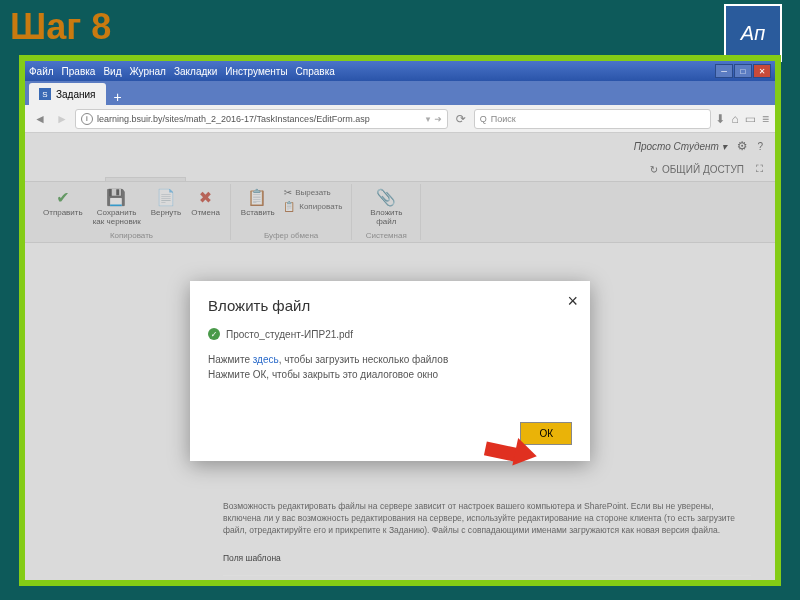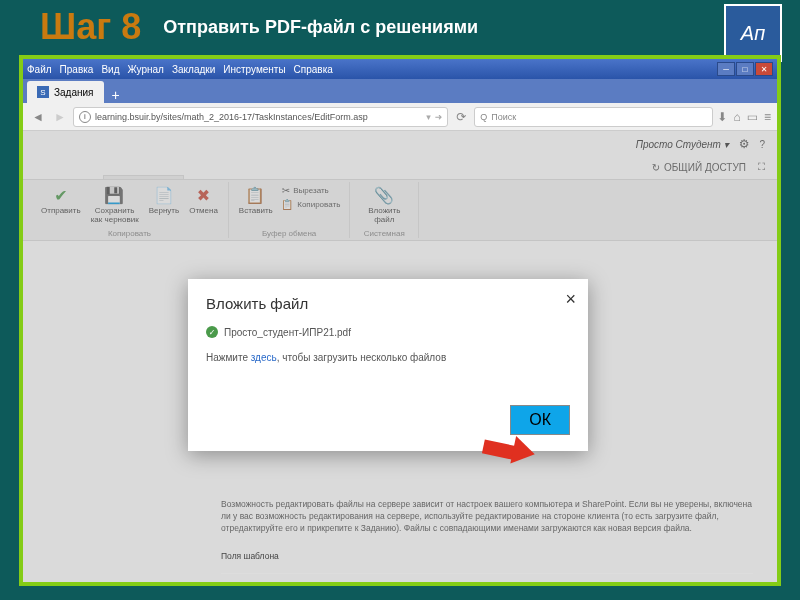--- a/index.html
+++ b/index.html
@@ -1,24 +1,24 @@
 <!DOCTYPE html>
 <html><head>
 <meta charset="utf-8">
 <style>
   * { box-sizing: border-box; margin: 0; padding: 0; }
   body { font-family: Arial, sans-serif; background: #0d5a5a; width: 800px; height: 600px; overflow: hidden; position: relative; }
   
-  .slide-header { display: flex; align-items: center; padding: 6px 40px; }
+  .slide-header { display: flex; align-items: center; padding: 6px 10px; }
   .step-title { color: #c97a10; font-size: 36px; font-weight: bold; margin-right: 22px; }
   .step-subtitle { color: #fff; font-size: 18px; font-weight: bold; }
   
   .logo { position: absolute; top: 4px; right: 18px; width: 58px; height: 58px; background: #2a5b9c; border: 2px solid #fff; display: flex; align-items: center; justify-content: center; color: #fff; font-size: 20px; font-style: italic; }
   
-  .browser-window { position: absolute; top: 55px; left: 19px; right: 19px; bottom: 14px; background: #f5f5f5; border: 4px solid #84cc16; }
+  .browser-window { position: absolute; top: 55px; left: 19px; right: 19px; bottom: 14px; background: #f5f5f5; border: 6px solid #84cc16; }
   
   .titlebar { background: linear-gradient(#4a74c9, #2a54a9); height: 20px; display: flex; align-items: center; padding: 0 4px; color: #fff; font-size: 10px; }
   .titlebar .menu-items { display: flex; gap: 8px; }
   .titlebar .win-controls { margin-left: auto; display: flex; gap: 1px; }
   .win-btn { width: 18px; height: 14px; background: #5b7cc2; border: 1px solid #2a4a8a; display: flex; align-items: center; justify-content: center; font-size: 8px; color: #fff; }
   .win-btn.close { background: #c94a3a; }
   
   .tabbar { background: #5b7cc2; height: 24px; display: flex; align-items: flex-end; padding: 0 4px; }
   .tab { background: #f0f0f0; height: 22px; padding: 3px 10px; border-radius: 3px 3px 0 0; font-size: 10px; display: flex; align-items: center; gap: 5px; }
   .tab-icon { width: 12px; height: 12px; background: #3a6ab5; color: #fff; font-size: 8px; display: flex; align-items: center; justify-content: center; }
@@ -60,38 +60,37 @@
   
   .modal { position: absolute; top: 148px; left: 165px; width: 400px; background: #fff; box-shadow: 0 4px 20px rgba(0,0,0,0.35); padding: 16px 18px; }
   .modal-title { font-size: 15px; color: #333; margin-bottom: 14px; }
   .modal-close { position: absolute; top: 10px; right: 12px; font-size: 18px; color: #333; cursor: pointer; }
   .file-row { display: flex; align-items: center; gap: 6px; font-size: 10px; color: #3a7a3a; margin-bottom: 12px; }
   .file-check { width: 12px; height: 12px; background: #4a9a4a; border-radius: 50%; color: #fff; font-size: 8px; display: flex; align-items: center; justify-content: center; }
   .file-name { color: #555; }
   .modal-text { font-size: 10px; color: #555; line-height: 1.5; }
   .modal-text .link { color: #2a6ac9; }
   .modal-footer { display: flex; justify-content: flex-end; margin-top: 40px; }
-  .ok-btn { padding: 5px 18px; border: 1px solid #888; background: #0ea5e9; font-size: 16px; cursor: pointer; }
+  .ok-btn { padding: 5px 18px; border: 1px solid #888; background: #eab308; font-size: 10px; cursor: pointer; }
   
   .arrow { position: absolute; top: 304px; left: 460px; width: 56px; height: 30px; }
   .arrow-body { position: absolute; top: 8px; left: 0; width: 35px; height: 14px; background: #e03020; transform: rotate(12deg); }
   .arrow-head { position: absolute; top: 3px; left: 30px; width: 0; height: 0; border-left: 22px solid #e03020; border-top: 14px solid transparent; border-bottom: 14px solid transparent; transform: rotate(12deg); }
   
   .bottom-text { position: absolute; top: 368px; left: 198px; right: 24px; font-size: 8.5px; color: #666; line-height: 1.4; }
   .bottom-section-label { margin-top: 16px; color: #444; }
   .bottom-divider { border-top: 1px solid #ddd; margin: 10px 0 6px; }
   .meta-row { font-size: 8px; color: #888; }
   .meta-checkbox { display: inline-block; width: 8px; height: 8px; border: 1px solid #999; vertical-align: middle; margin: 0 2px; }
 </style>
 </head>
 <body>
 
 <div class="slide-header">
   <div class="step-title">Шаг 8</div>
-  <div class="step-subtitle">Отправить PDF-файл с решениями</div>
 </div>
 <div class="logo">Ап</div>
 
 <div class="browser-window">
   <div class="titlebar">
     <div class="menu-items">
       <span>Файл</span>
       <span>Правка</span>
       <span>Вид</span>
       <span>Журнал</span>
@@ -210,20 +209,21 @@
 
     <div class="modal">
       <div class="modal-close">×</div>
       <div class="modal-title">Вложить файл</div>
       <div class="file-row">
         <div class="file-check">✓</div>
         <span class="file-name">Просто_студент-ИПР21.pdf</span>
       </div>
       <div class="modal-text">
         <span>Нажмите </span><span class="link">здесь</span><span>, чтобы загрузить несколько файлов</span><br>
+        <span>Нажмите ОК, чтобы закрыть это диалоговое окно</span>
       </div>
       <div class="modal-footer">
         <button class="ok-btn">ОК</button>
       </div>
     </div>
 
     <div class="arrow">
       <div class="arrow-body"></div>
       <div class="arrow-head"></div>
     </div>

